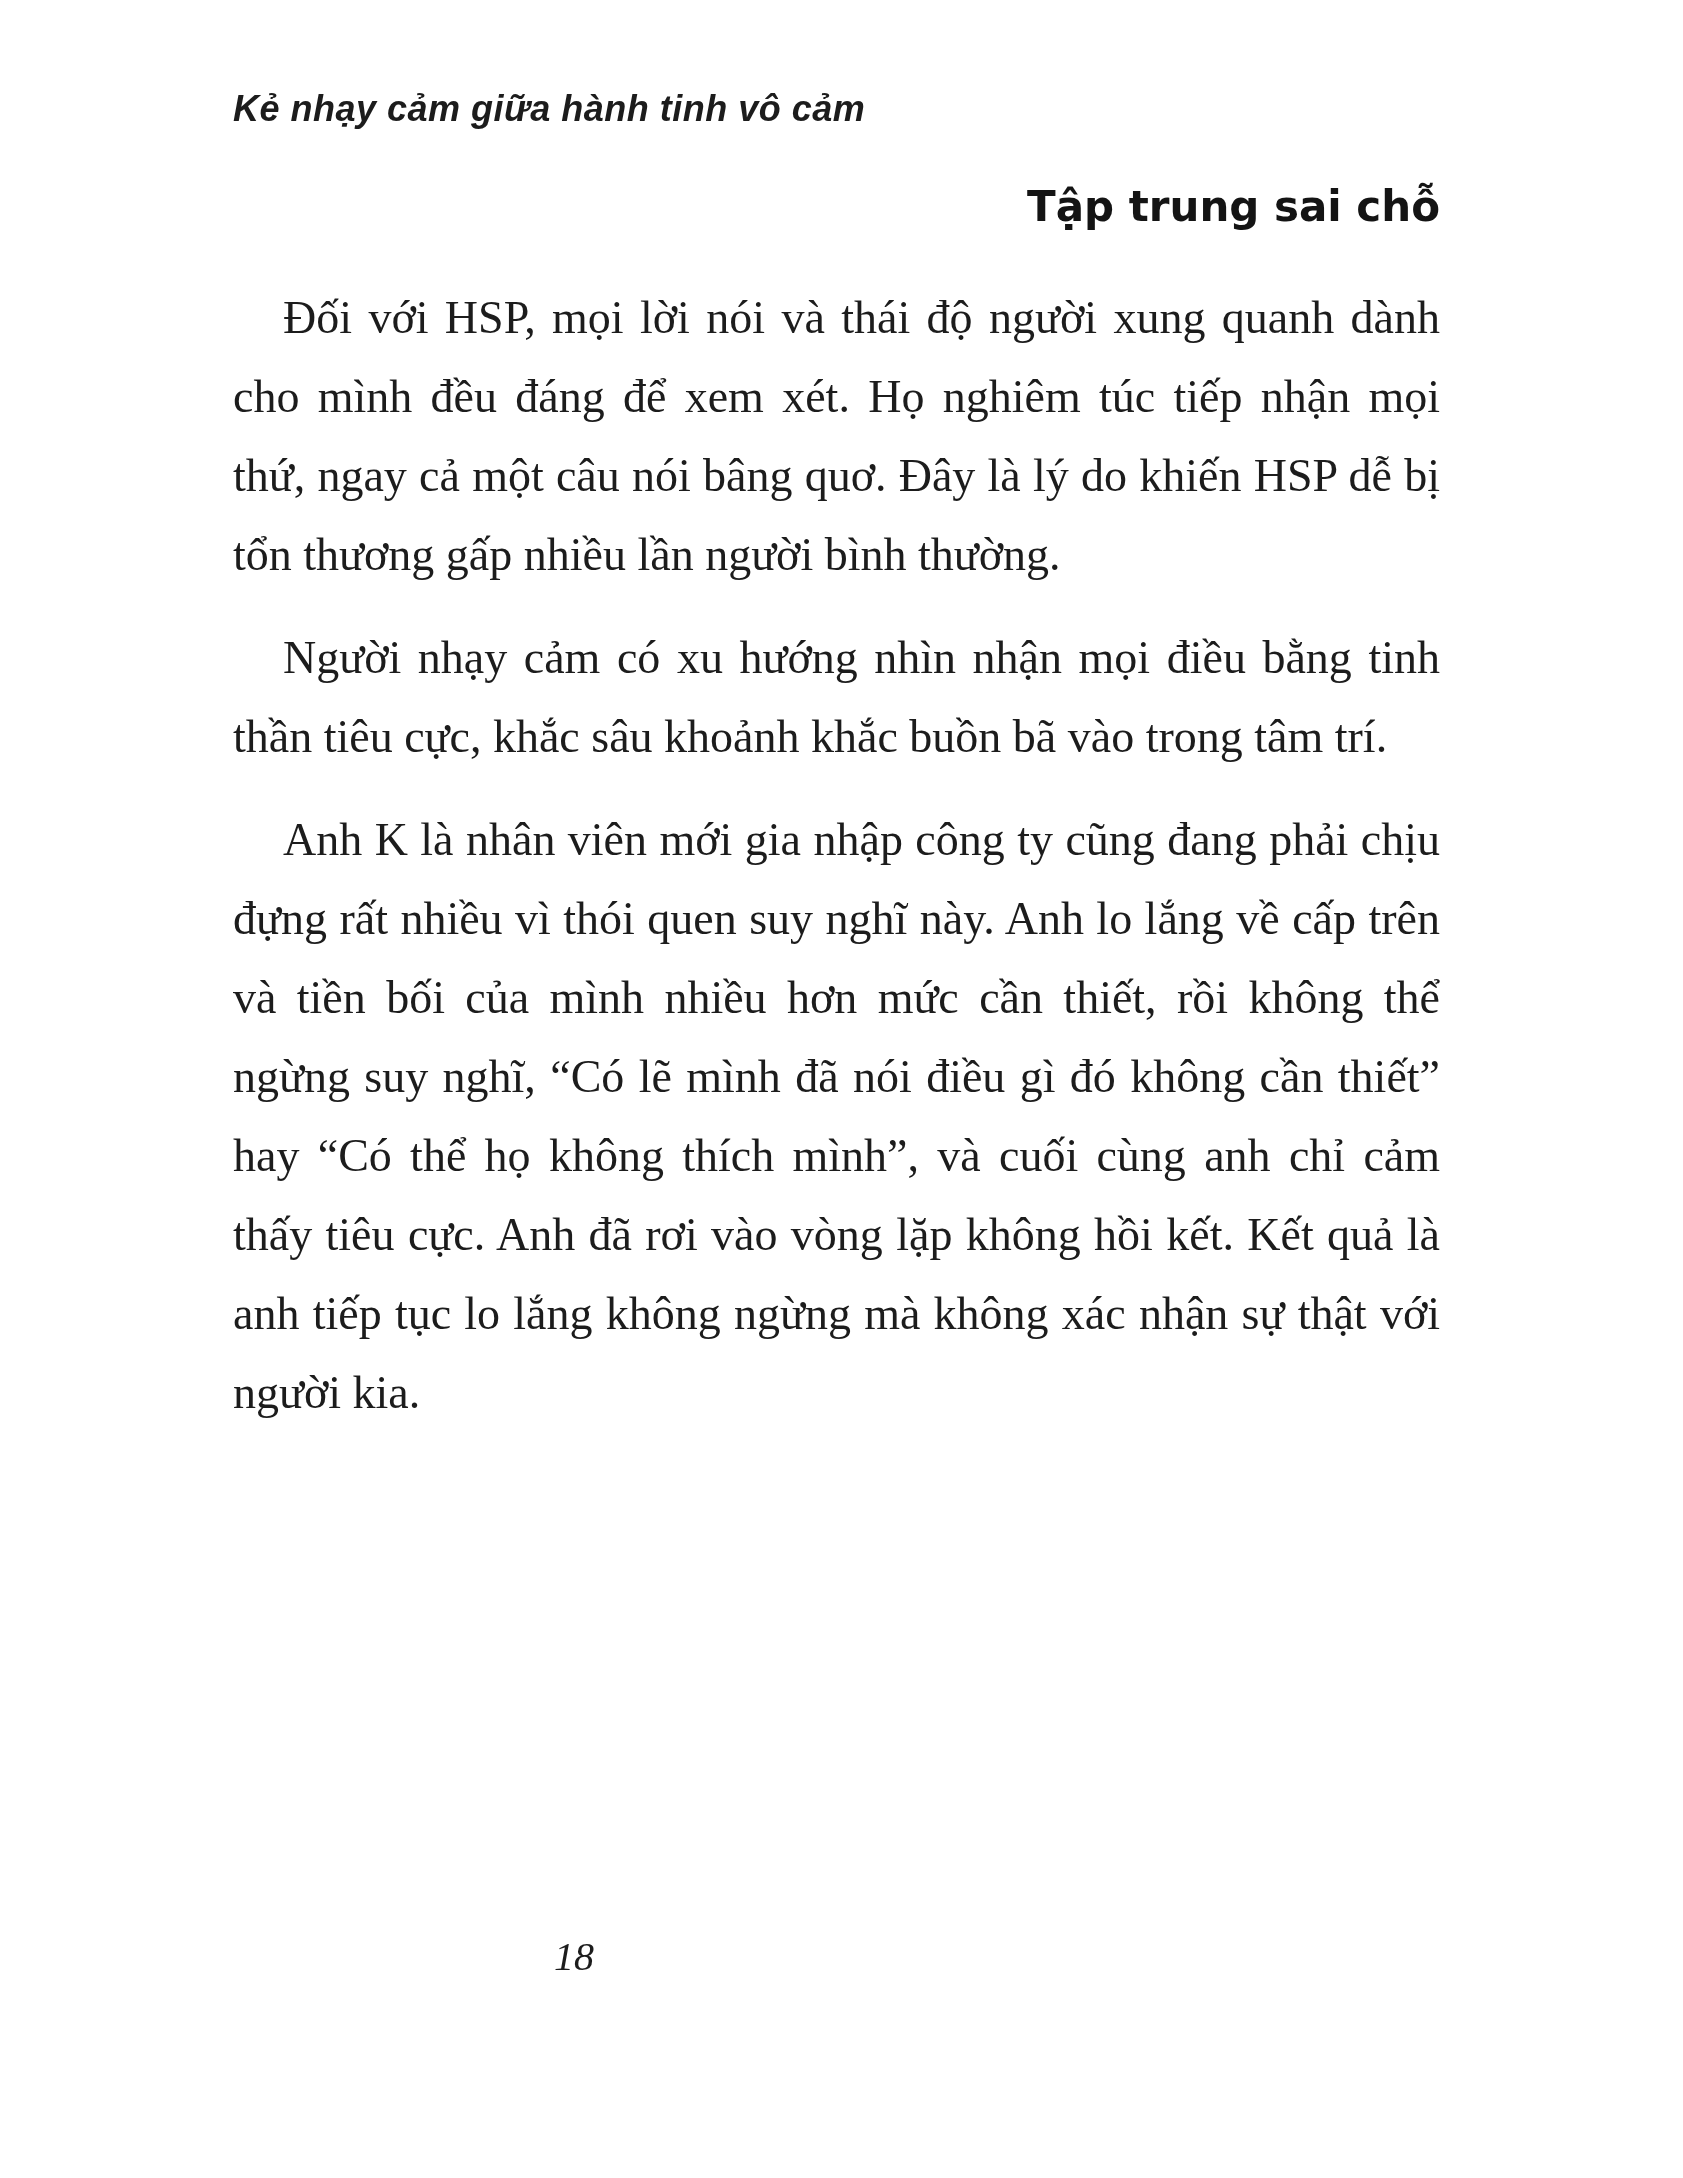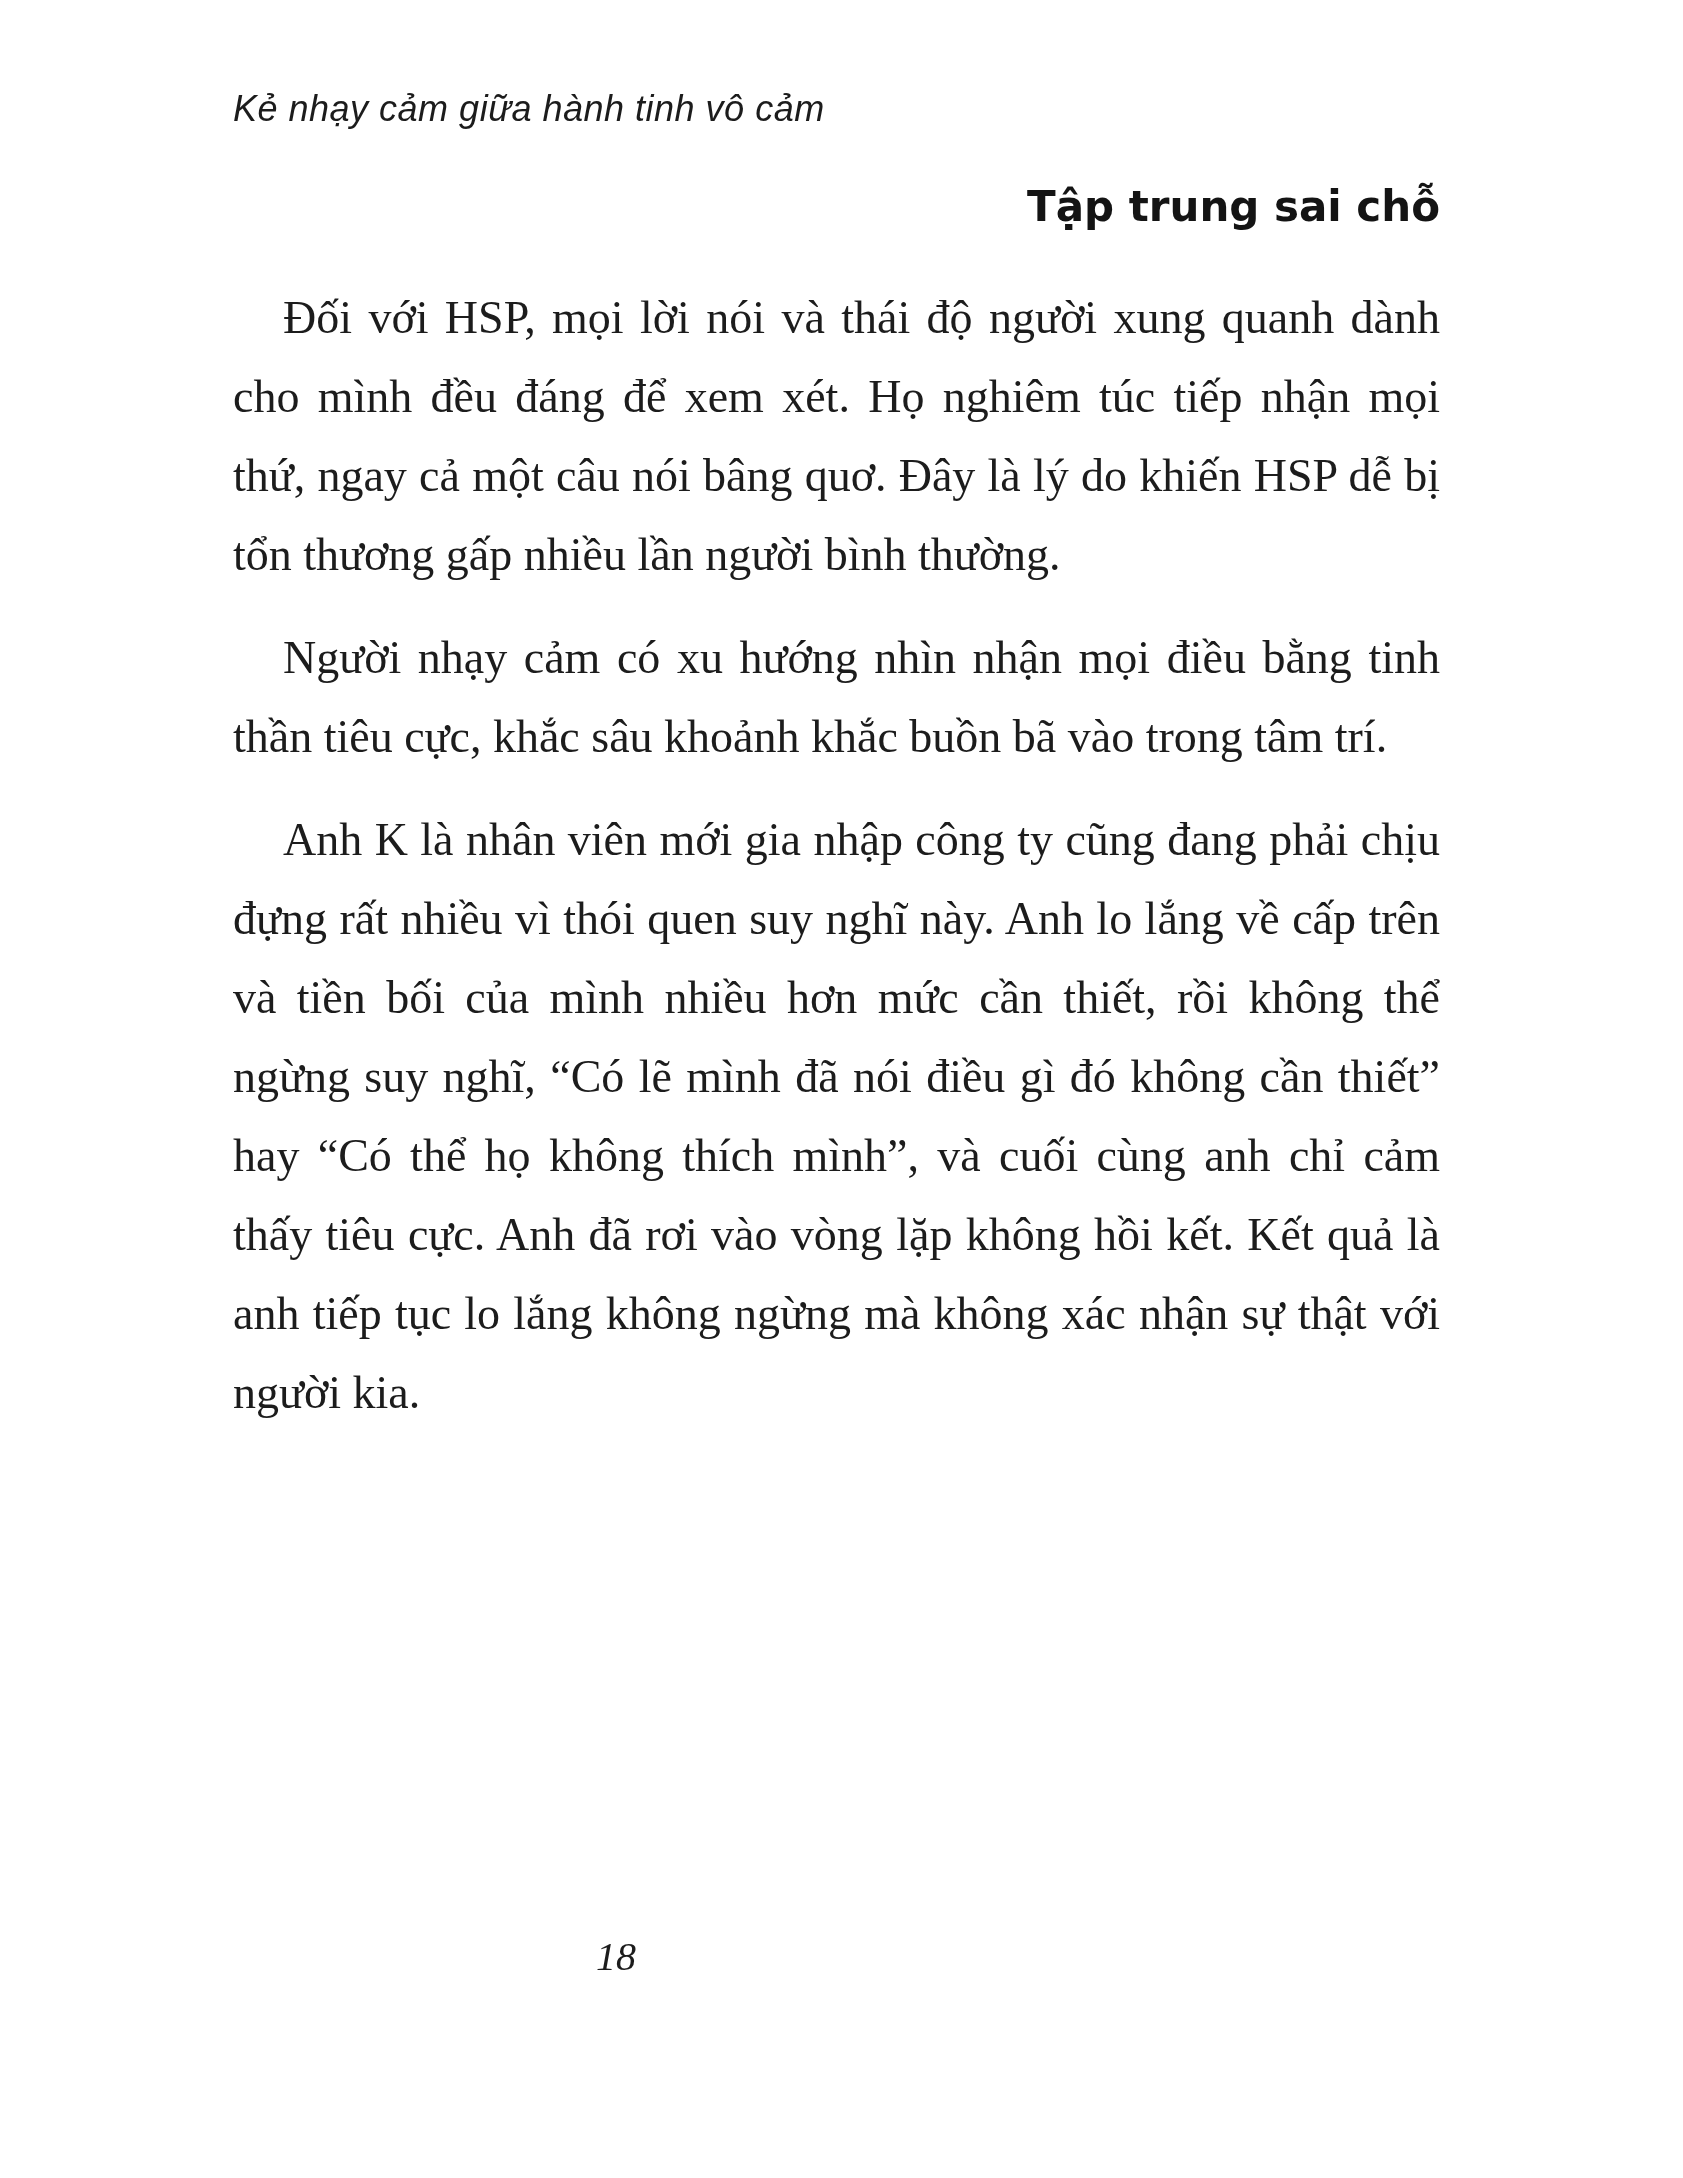--- a/index.html
+++ b/index.html
@@ -17,21 +17,21 @@
   }
   .page {
     position: absolute;
     inset: 0;
     padding: 87px 243px 0 233px;
     box-sizing: border-box;
   }
   .running-header {
     font-family: "Liberation Sans", sans-serif;
     font-style: italic;
-    font-weight: 400;
+    font-weight: 700;
     font-size: 36px;
     line-height: 44px;
     color: #1c1c1c;
     letter-spacing: 0.5px;
   }
   .body-text {
     font-size: 46px;
     line-height: 79px;
     text-align: justify;
     text-justify: inter-word;
@@ -53,21 +53,21 @@
     margin: 51px 0 46px 50px;
     text-align: right;
     letter-spacing: 0px;
     color: #141414;
   }
   .para + .para {
     margin-top: 24px;
   }
   .page-number {
     position: absolute;
-    left: 596px;
+    left: 554px;
     top: 1933px;
     font-family: "Liberation Serif", serif;
     font-style: italic;
     font-size: 40px;
     color: #1c1c1c;
   }
 </style>
 </head>
 <body>
 

